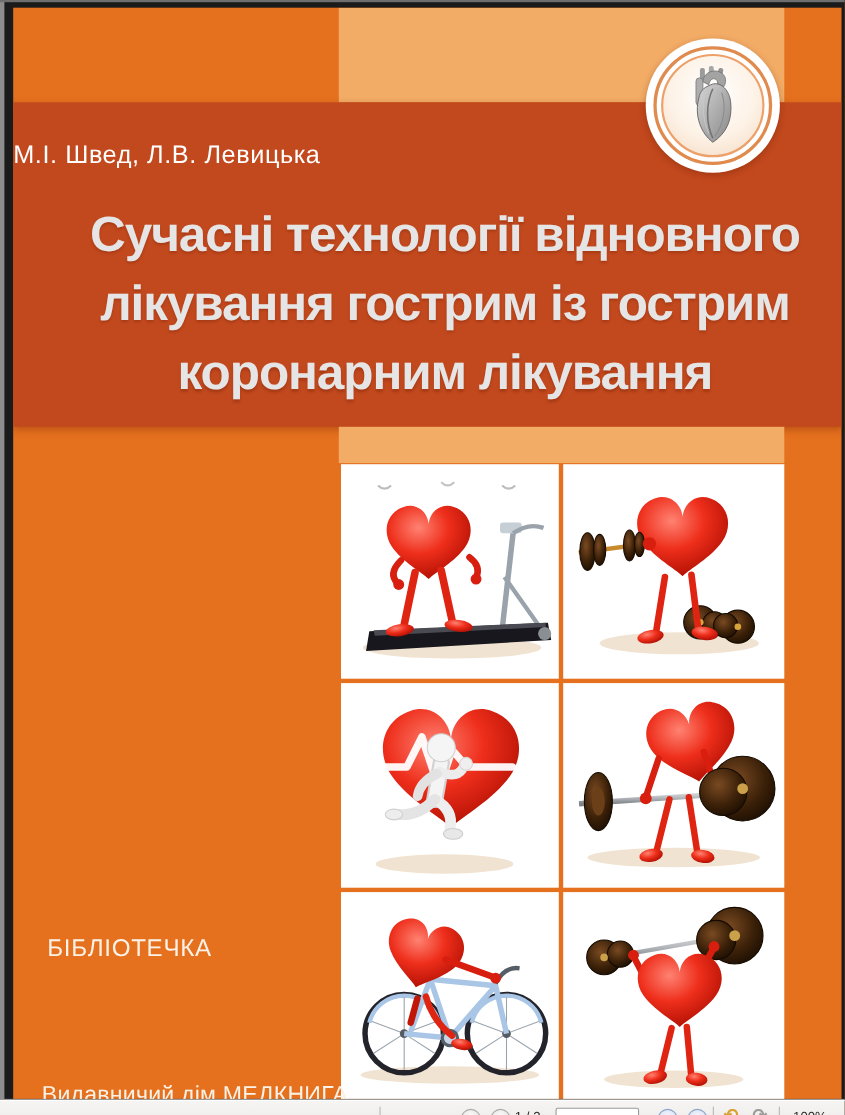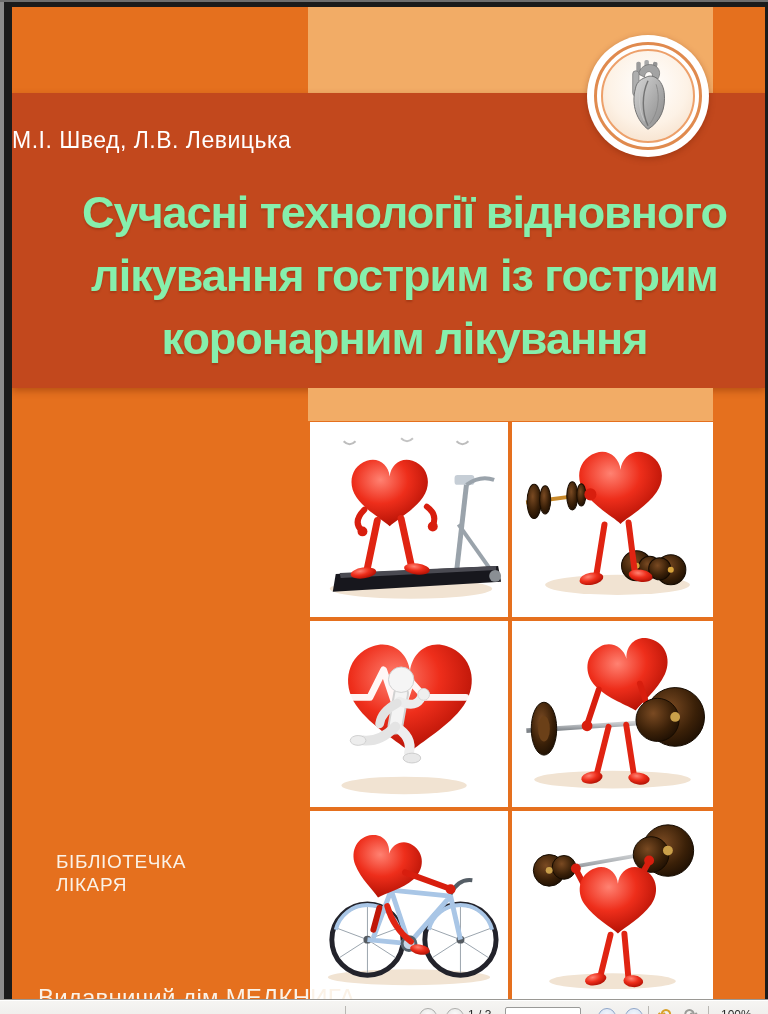--- a/index.html
+++ b/index.html
@@ -20,21 +20,21 @@
   .band-title{
     position:absolute;left:0;top:86px;width:753px;height:295px;background:#C2481D;
     box-shadow:0 3px 7px rgba(110,35,0,.38);
   }
   .authors{
     position:absolute;left:0;top:34px;width:753px;text-align:left;
     color:#ffffff;font-size:23px;letter-spacing:.5px;
   }
   .title-block{position:absolute;left:0;top:88px;width:753px;text-align:center;}
   .title-line{
-    color:#86efac;font-size:45px;font-weight:700;line-height:63px;letter-spacing:-1px;
+    color:#e5e5e5;font-size:45px;font-weight:700;line-height:63px;letter-spacing:-1px;
     text-shadow:0 2px 2px rgba(90,25,0,.25);
     padding-left:32px;
   }
   .band-light-mid{position:absolute;left:296px;top:381px;width:405px;height:33px;background:#F2AC66;}
 
   .emblem{
     position:absolute;left:575px;top:28px;width:122px;height:122px;border-radius:50%;
     background:#ffffff;box-shadow:0 2px 6px rgba(100,30,0,.35);z-index:5;
   }
   .emblem-ring1{position:absolute;left:7px;top:7px;right:7px;bottom:7px;border-radius:50%;border:3px solid #E08A4E;}
@@ -47,25 +47,25 @@
 
   .cell{position:absolute;background:#ffffff;overflow:hidden;}
   .cell svg{display:block;width:100%;height:100%;}
   .c-r1{top:415px;height:195px;}
   .c-r2{top:614px;height:186px;}
   .c-r3{top:804px;height:188px;}
   .c-c1{left:298px;width:198px;}
   .c-c2{left:500px;width:201px;}
 
   .series{
-    position:absolute;left:44px;top:843px;color:#FBF2E7;
-    font-size:19px;line-height:23px;letter-spacing:.6px;font-weight:400;
+    position:absolute;left:31px;top:843px;color:#FBF2E7;
+    font-size:22px;line-height:23px;letter-spacing:.6px;font-weight:400;
   }
   .website{position:absolute;left:26px;top:951px;color:#FBF2E7;font-size:21px;letter-spacing:.2px;}
-  .publisher{position:absolute;left:26px;top:977px;color:#FBF2E7;font-size:24px;letter-spacing:.2px;}
+  .publisher{position:absolute;left:26px;top:977px;color:#FBF2E7;font-size:21px;letter-spacing:.2px;}
 
   
   .toolbar{
     position:absolute;left:0;top:999px;width:768px;height:40px;
     background:linear-gradient(#f6f5f3,#e7e5e2);
     border-top:1px solid #9a9894;
     box-shadow:inset 0 1px 0 #ffffff;
   }
   .tb-sep{position:absolute;top:6px;width:1px;height:30px;background:#b9b7b3;}
   .tb-btn{
@@ -288,21 +288,20 @@
       <use href="#heartShape" transform="translate(53,42) scale(1.05)" fill="url(#gR)"></use>
       <path d="M98,125 L88,166" stroke="#e02412" stroke-width="6" stroke-linecap="round"></path>
       <path d="M112,124 L116,168" stroke="#e02412" stroke-width="6" stroke-linecap="round"></path>
       <ellipse cx="83" cy="170" rx="11" ry="6" fill="url(#gR)" transform="rotate(-12 83 170)"></ellipse>
       <ellipse cx="121" cy="172" rx="10" ry="6" fill="url(#gR)" transform="rotate(6 121 172)"></ellipse>
     </svg>
   </div>
 
   <div class="series">
     <div>БІБЛІОТЕЧКА</div>
-    <div>ЛІКАРЯ</div>
   </div>
 
   <div class="publisher">Видавничий дім МЕДКНИГА</div>
 </div>
 
 <div class="toolbar">
   <div class="tb-sep" style="left:345px"></div>
 
   <div class="tb-btn" style="left:419px"></div>
   <div class="tb-btn" style="left:446px"></div>

